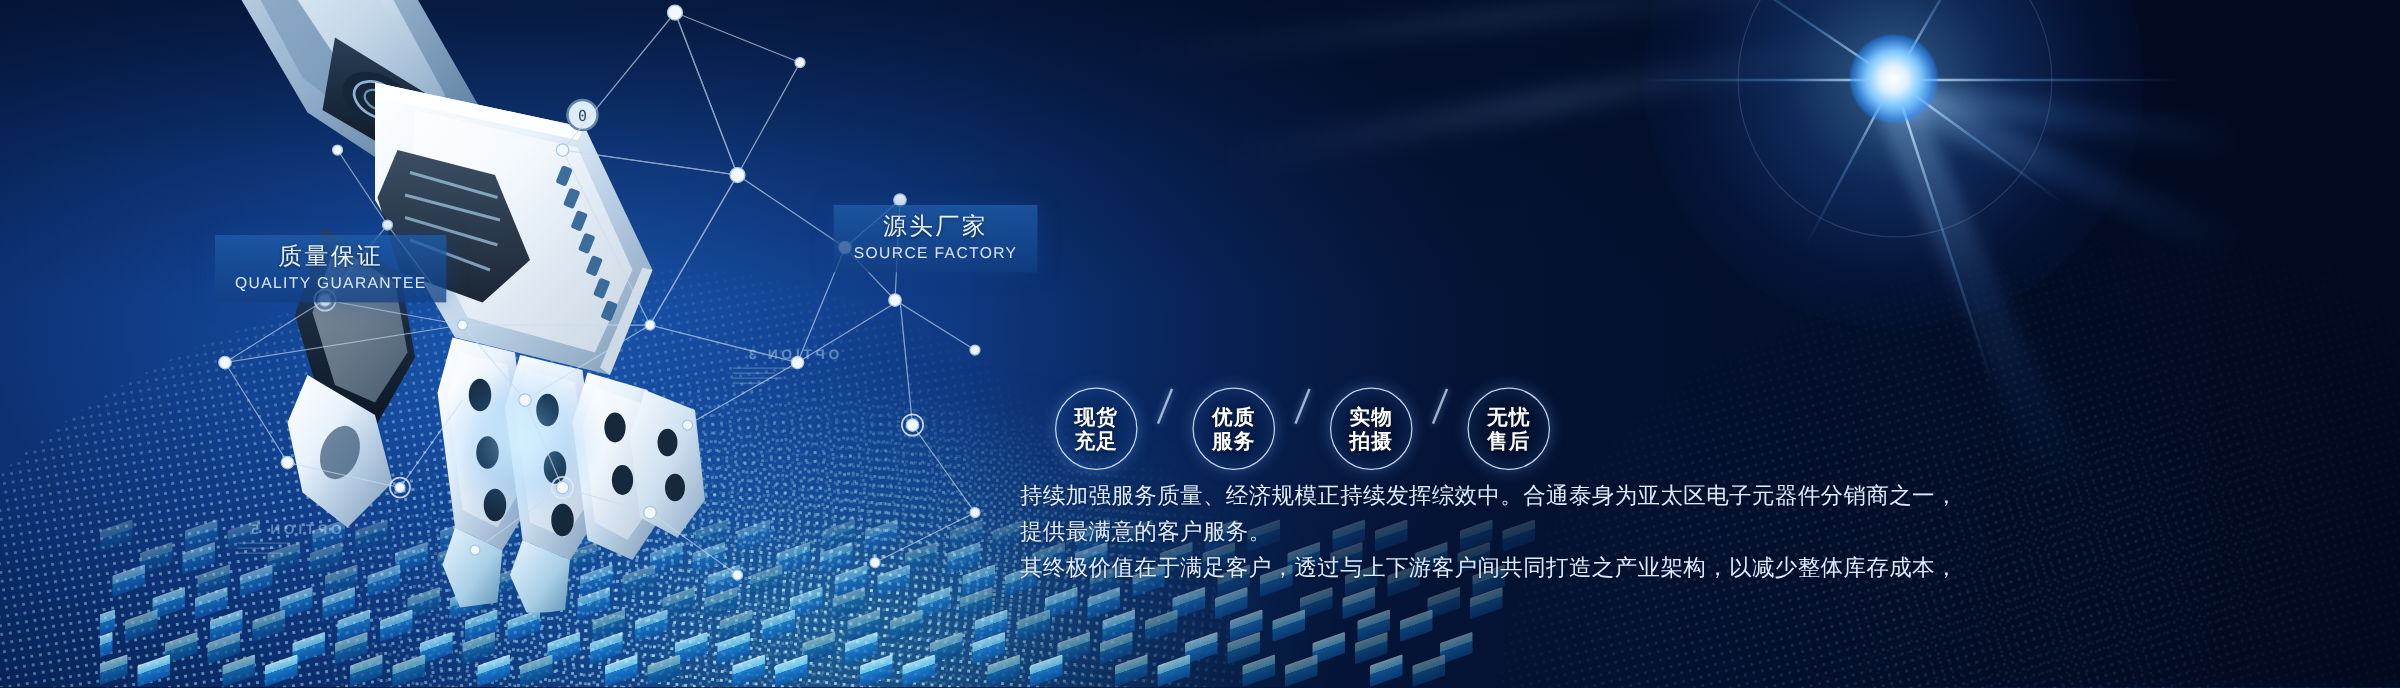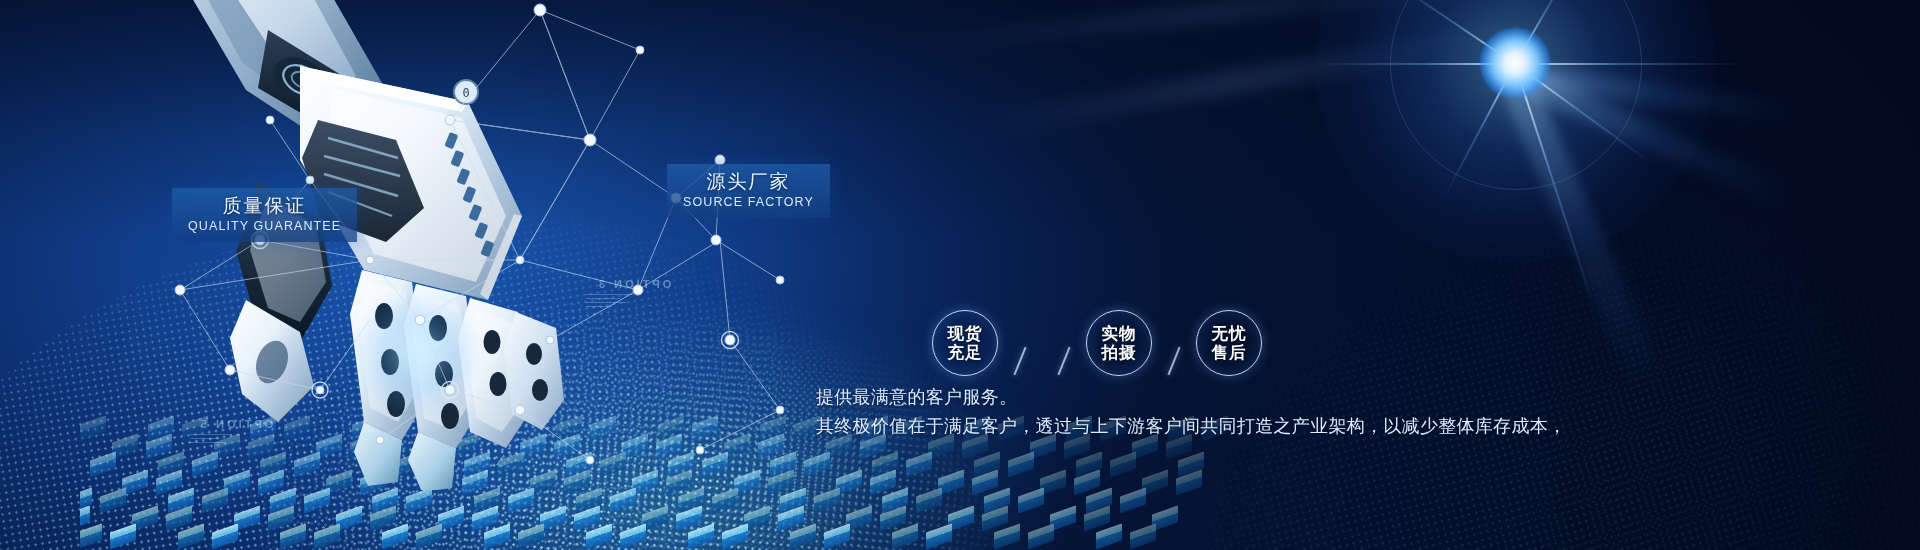--- a/index.html
+++ b/index.html
@@ -178,21 +178,21 @@
     box-shadow:0 0 10px rgba(120,180,255,.5);
     background:rgba(8,32,86,.25);
   }
   .subbox span{
     display:block;font-size:25px;font-weight:700;color:#fff;letter-spacing:2.5px;
     font-family:"DejaVu Sans","Liberation Sans",sans-serif;
     text-shadow:0 1px 3px rgba(0,0,0,.5);white-space:nowrap;
   }
 
   
-  .badges{position:absolute;left:932px;top:310px;display:flex;align-items:flex-end;gap:0;}
+  .badges{position:absolute;left:844px;top:310px;display:flex;align-items:flex-start;gap:0;}
   .badge{
     width:64px;height:64px;border-radius:50%;
     border:1.6px solid rgba(225,238,255,.88);
     display:flex;flex-direction:column;align-items:center;justify-content:center;
     color:#ffffff;font-size:16.5px;line-height:1.16;letter-spacing:1px;font-weight:700;
     font-family:"DejaVu Sans","Liberation Sans",sans-serif;
     text-shadow:0 1px 3px rgba(0,0,0,.55);
     box-shadow:0 0 12px rgba(110,175,255,.35), inset 0 0 14px rgba(70,140,230,.22);
   }
   .sep{
@@ -602,30 +602,35 @@
     <div class="en">QUALITY GUARANTEE</div>
   </div>
 
 
   <div class="badges" id="feature-badges">
       <div class="badge">
         <span>现货</span>
         <span>充足</span>
       </div>
       <div class="sep"></div>
+      <div class="badge">
+        <span>优质</span>
+        <span>服务</span>
+      </div>
       <div class="sep"></div>
       <div class="badge">
         <span>实物</span>
         <span>拍摄</span>
       </div>
       <div class="sep"></div>
       <div class="badge">
         <span>无忧</span>
         <span>售后</span>
       </div>
     </div>
 
   <div class="para" id="paragraph-block">
+      <p>持续加强服务质量、经济规模正持续发挥综效中。合通泰身为亚太区电子元器件分销商之一，</p>
       <p>提供最满意的客户服务。</p>
       <p>其终极价值在于满足客户，透过与上下游客户间共同打造之产业架构，以减少整体库存成本，</p>
     </div>
 
 </div>
 
 </body></html>

